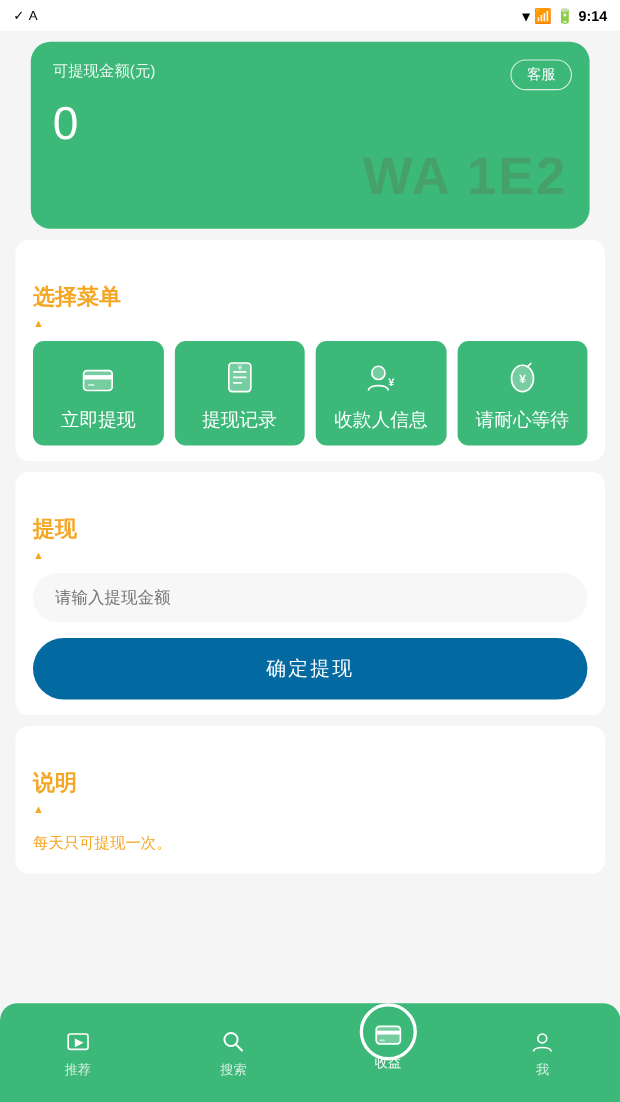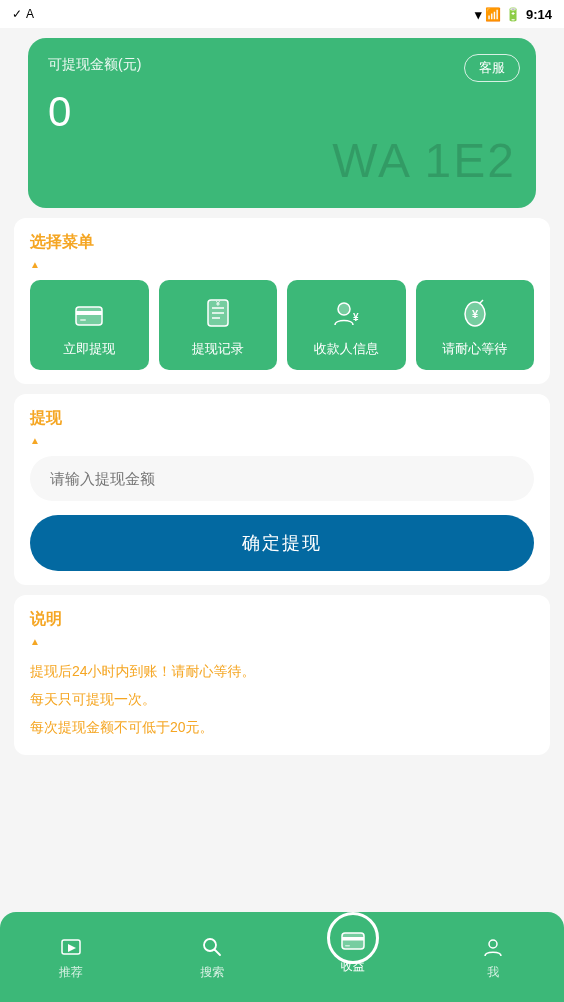--- a/index.html
+++ b/index.html
@@ -61,23 +61,24 @@
 
     
     .section {
       background: #fff;
       margin: 10px 14px;
       border-radius: 12px;
       padding: 14px 16px;
     }
     .section-title {
       color: #f5a623;
-      font-size: 16px;
+      font-size: 20px;
       font-weight: 600;
       margin-bottom: 6px;
+      margin-top: 24px;
     }
     .section-arrow {
       color: #f5a623;
       font-size: 10px;
       margin-bottom: 10px;
     }
 
     
     .menu-grid {
       display: grid;
@@ -101,21 +102,21 @@
       width: 38px;
       height: 38px;
       display: flex;
       align-items: center;
       justify-content: center;
       font-size: 22px;
       color: #fff;
     }
     .menu-label {
       color: #fff;
-      font-size: 13px;
+      font-size: 17px;
       text-align: left;
       white-space: nowrap;
     }
 
     
     .withdraw-input {
       width: 100%;
       border: none;
       background: #f7f7f7;
       border-radius: 30px;
@@ -186,23 +187,23 @@
     .main-content {
       padding-bottom: 80px;
     }
 
     
     .header-watermark {
       position: absolute;
       right: 20px;
       bottom: 20px;
       opacity: 0.15;
-      color: #000000;
+      color: #7f1d1d;
       font-size: 48px;
-      font-weight: normal;
+      font-weight: bold;
       letter-spacing: 2px;
       pointer-events: none;
       user-select: none;
     }
   </style>
 </head>
 <body>
 
 <div class="main-content">
 
@@ -286,23 +287,21 @@
     <div class="section-title">提现</div>
     <div class="section-arrow">▲</div>
     <input class="withdraw-input" type="text" placeholder="请输入提现金额" style="">
     <button class="confirm-btn">确定提现</button>
   </div>
 
   <div class="section">
     <div class="section-title">说明</div>
     <div class="section-arrow">▲</div>
     <div class="notes-list" id="notes-list">
-    <div class="note-item">提现后24小时内到账！请耐心等待。</div>
         <div class="note-item">每天只可提现一次。</div>
-        <div class="note-item">每次提现金额不可低于20元。</div>
       </div>
   </div>
 
 </div>
 
 <div class="bottom-nav">
   <div class="nav-item">
     <div class="nav-icon">
       <svg width="22" height="22" viewBox="0 0 22 22" fill="none">
         <rect x="2" y="4" width="18" height="14" rx="2" stroke="white" stroke-width="1.5" fill="none"></rect>

